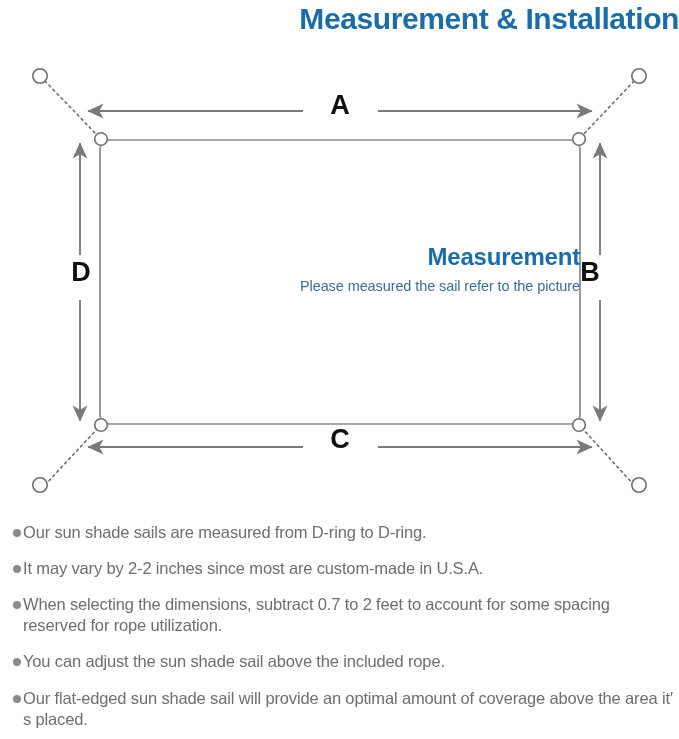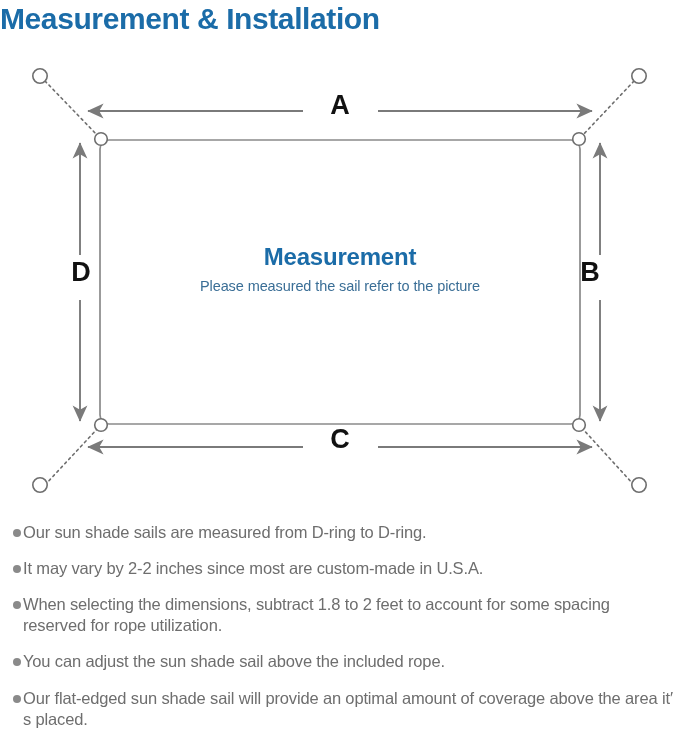--- a/index.html
+++ b/index.html
@@ -15,21 +15,21 @@
     font-family: "Liberation Sans", sans-serif;
     -webkit-font-smoothing: antialiased;
   }
 
   
   .page-title {
     position: absolute;
     left: 0;
     top: 2px;
     width: 679px;
-    text-align: left;
+    text-align: right;
     font-size: 30px;
     font-weight: bold;
     color: #1B6CA8;
     letter-spacing: -0.4px;
     font-family: "Liberation Sans", sans-serif;
   }
 
   
   .diagram {
     position: absolute;
@@ -40,21 +40,21 @@
   }
   .diagram svg {
     display: block;
   }
 
   .center-label {
     position: absolute;
     left: 100px;
     top: 195px;
     width: 480px;
-    text-align: center;
+    text-align: right;
     pointer-events: none;
   }
   .center-title {
     font-size: 24px;
     font-weight: bold;
     color: #1B6CA8;
     letter-spacing: -0.2px;
   }
   .center-sub {
     margin-top: 7px;
@@ -182,21 +182,21 @@
   <div class="note-item">
     <span class="note-bullet"></span>
     <span>Our sun shade sails are measured from D-ring to D-ring.</span>
   </div>
   <div class="note-item">
     <span class="note-bullet"></span>
     <span>It may vary by 2-2 inches since most are custom-made in U.S.A.</span>
   </div>
   <div class="note-item">
     <span class="note-bullet"></span>
-    <span>When selecting the dimensions, subtract 1.8 to 2 feet to account for some spacing reserved for rope utilization.</span>
+    <span>When selecting the dimensions, subtract 0.7 to 2 feet to account for some spacing reserved for rope utilization.</span>
   </div>
   <div class="note-item">
     <span class="note-bullet"></span>
     <span>You can adjust the sun shade sail above the included rope.</span>
   </div>
   <div class="note-item">
     <span class="note-bullet"></span>
     <span>Our flat-edged sun shade sail will provide an optimal amount of coverage above the area it′ s placed.</span>
   </div>
 </div>

